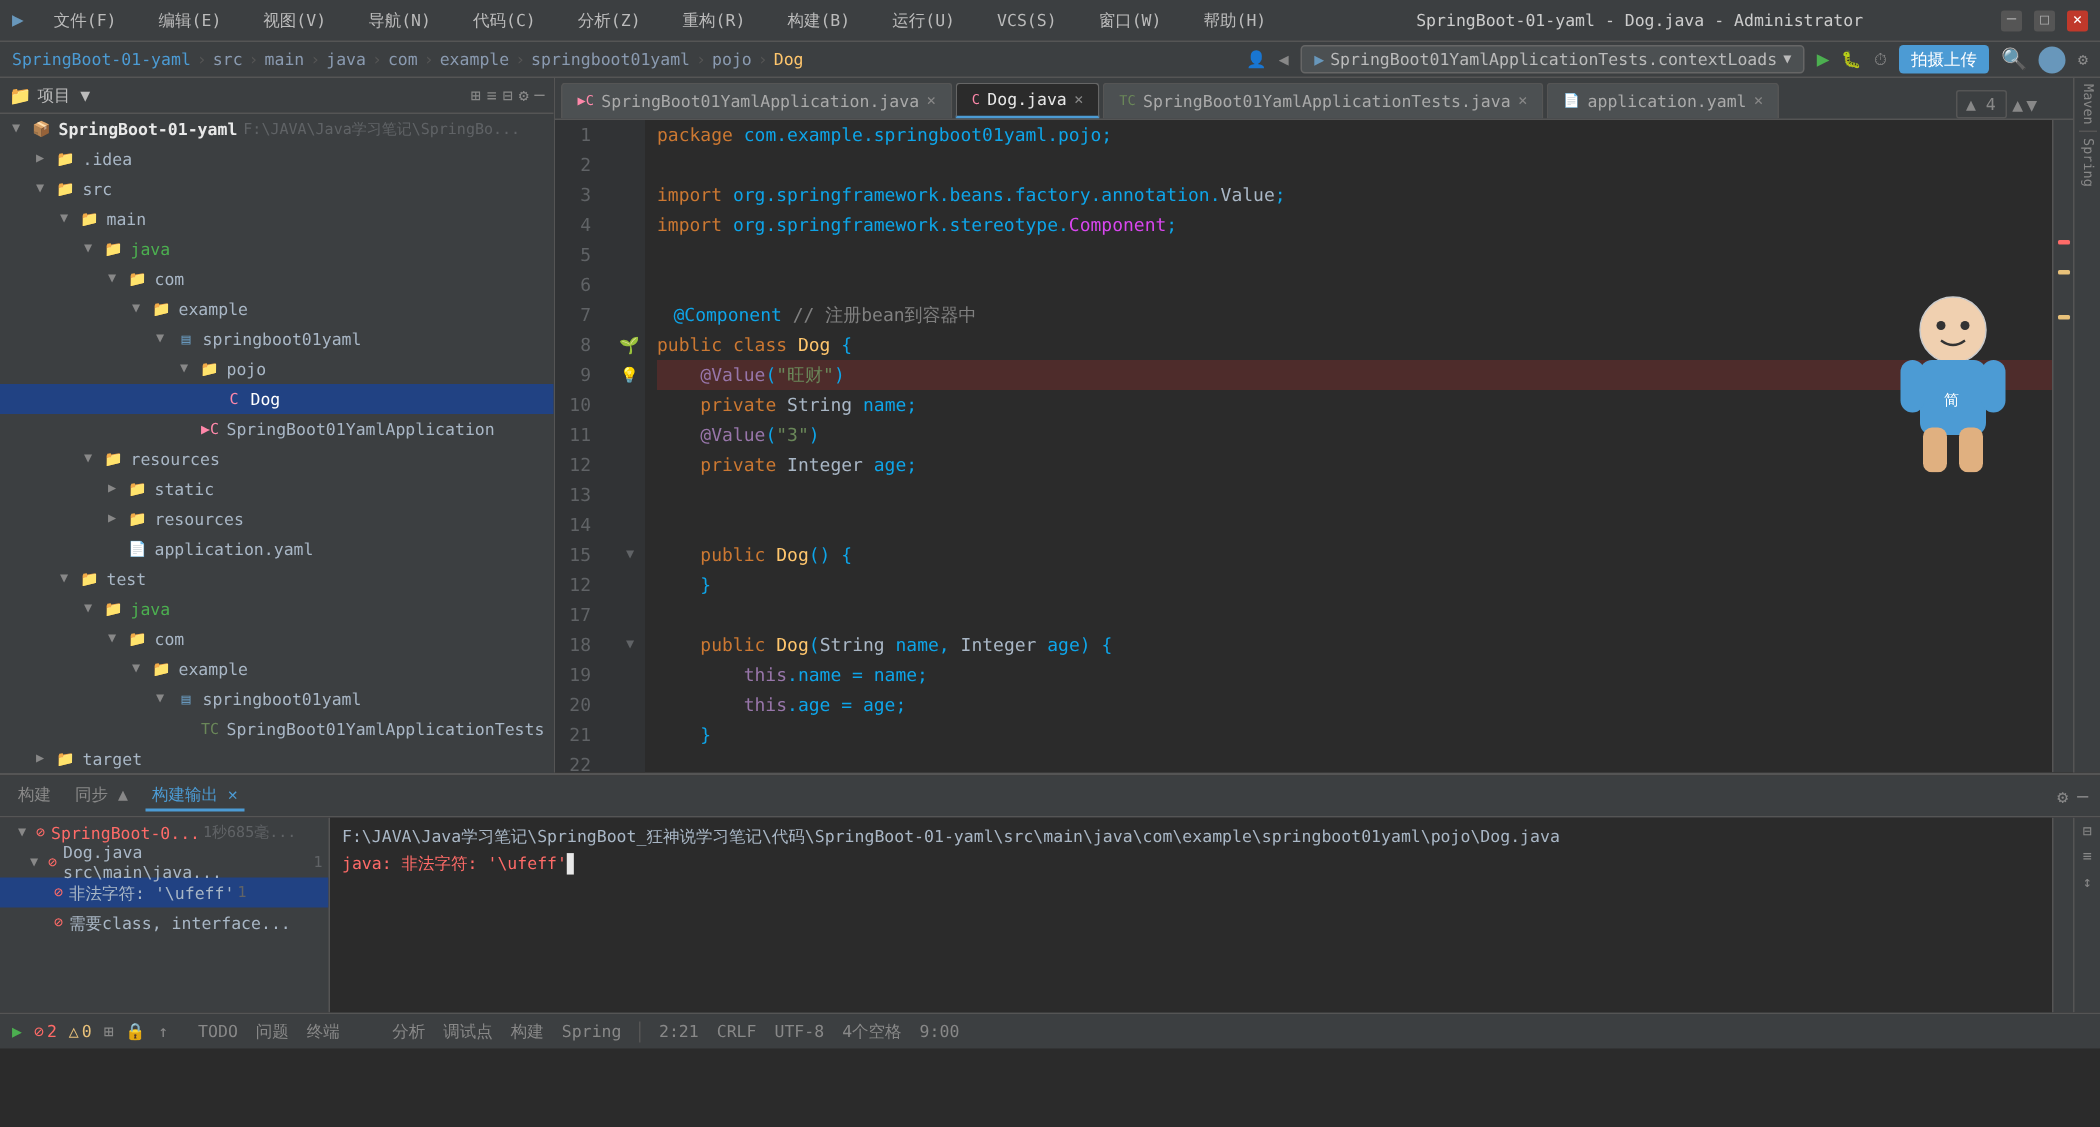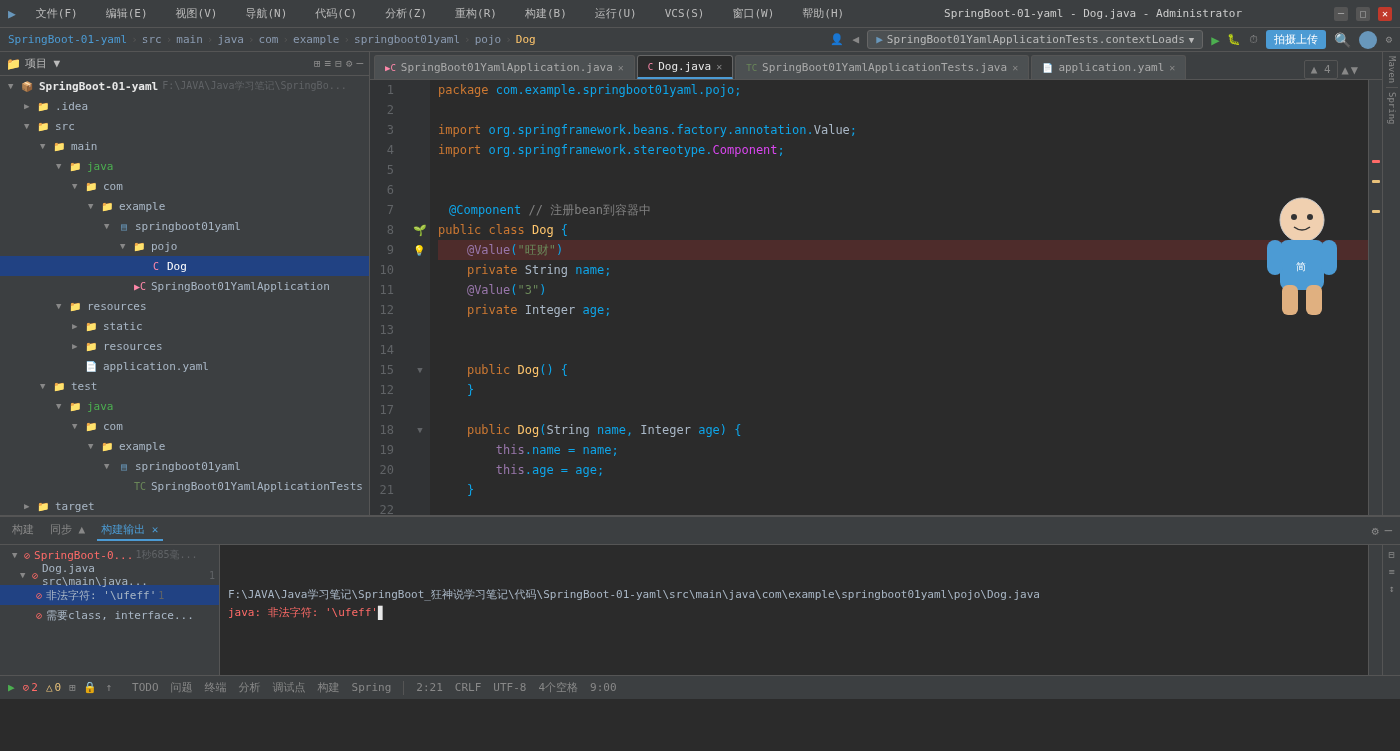--- a/index.html
+++ b/index.html
@@ -262,21 +262,21 @@
     }
     #build-output {
       flex: 1;
       background: #2b2b2b;
       padding: 4px 8px;
       overflow-y: auto;
       font-size: 11px;
       line-height: 18px;
     }
     .build-error { color: #ff6b68; text-align: center; }
-    .build-path { color: #a9b7c6; margin-top: 37px; }
+    .build-path { color: #a9b7c6; }
     .build-item { display: flex; align-items: center; height: 20px; padding: 0 4px; cursor: pointer; }
     .build-item.selected { background: #214283; }
     .err-icon { color: #ff6b68; margin-right: 4px; font-size: 10px; }
 
     
     #statusbar {
       height: 24px;
       background: #3c3f41;
       display: flex;
       align-items: center;
@@ -901,21 +901,21 @@
       <span>0</span>
     </span>
     <span style="color:#888;cursor:pointer;">⊞</span>
     <span style="color:#888;cursor:pointer;">🔒</span>
     <span style="color:#888;cursor:pointer;">↑</span>
   </div>
   <div class="status-right">
     <span style="cursor:pointer;">TODO</span>
     <span style="cursor:pointer;">问题</span>
     <span style="cursor:pointer;">终端</span>
-    <span style="cursor:pointer;">分析</span>
+    <span style="cursor:pointer;margin-left:23px;">分析</span>
     <span style="cursor:pointer;">调试点</span>
     <span style="cursor:pointer;">构建</span>
     <span style="cursor:pointer;">Spring</span>
     <span style="width:1px;height:14px;background:#555;"></span>
     <span style="cursor:pointer;">2:21</span>
     <span style="cursor:pointer;">CRLF</span>
     <span style="cursor:pointer;">UTF-8</span>
     <span style="cursor:pointer;">4个空格</span>
     <span style="color:#888;">9:00</span>
   </div>

